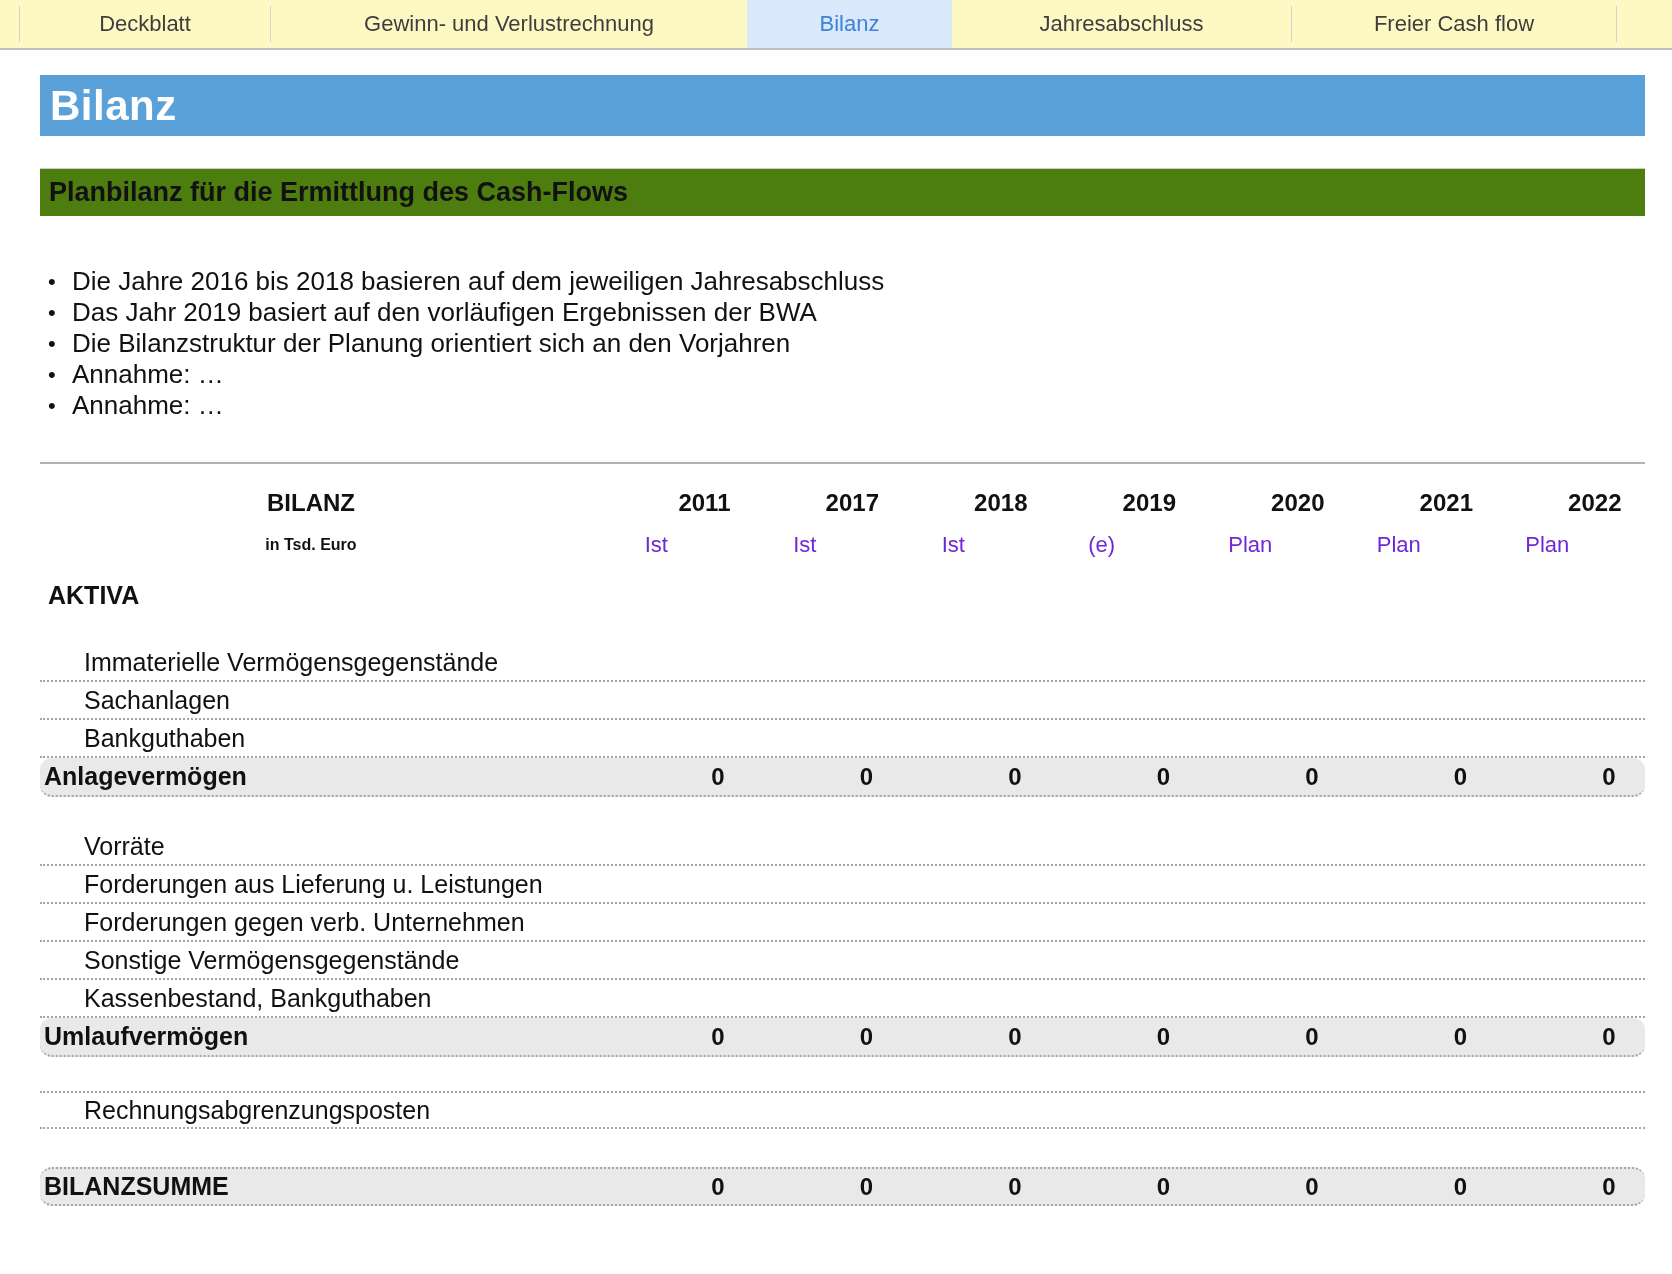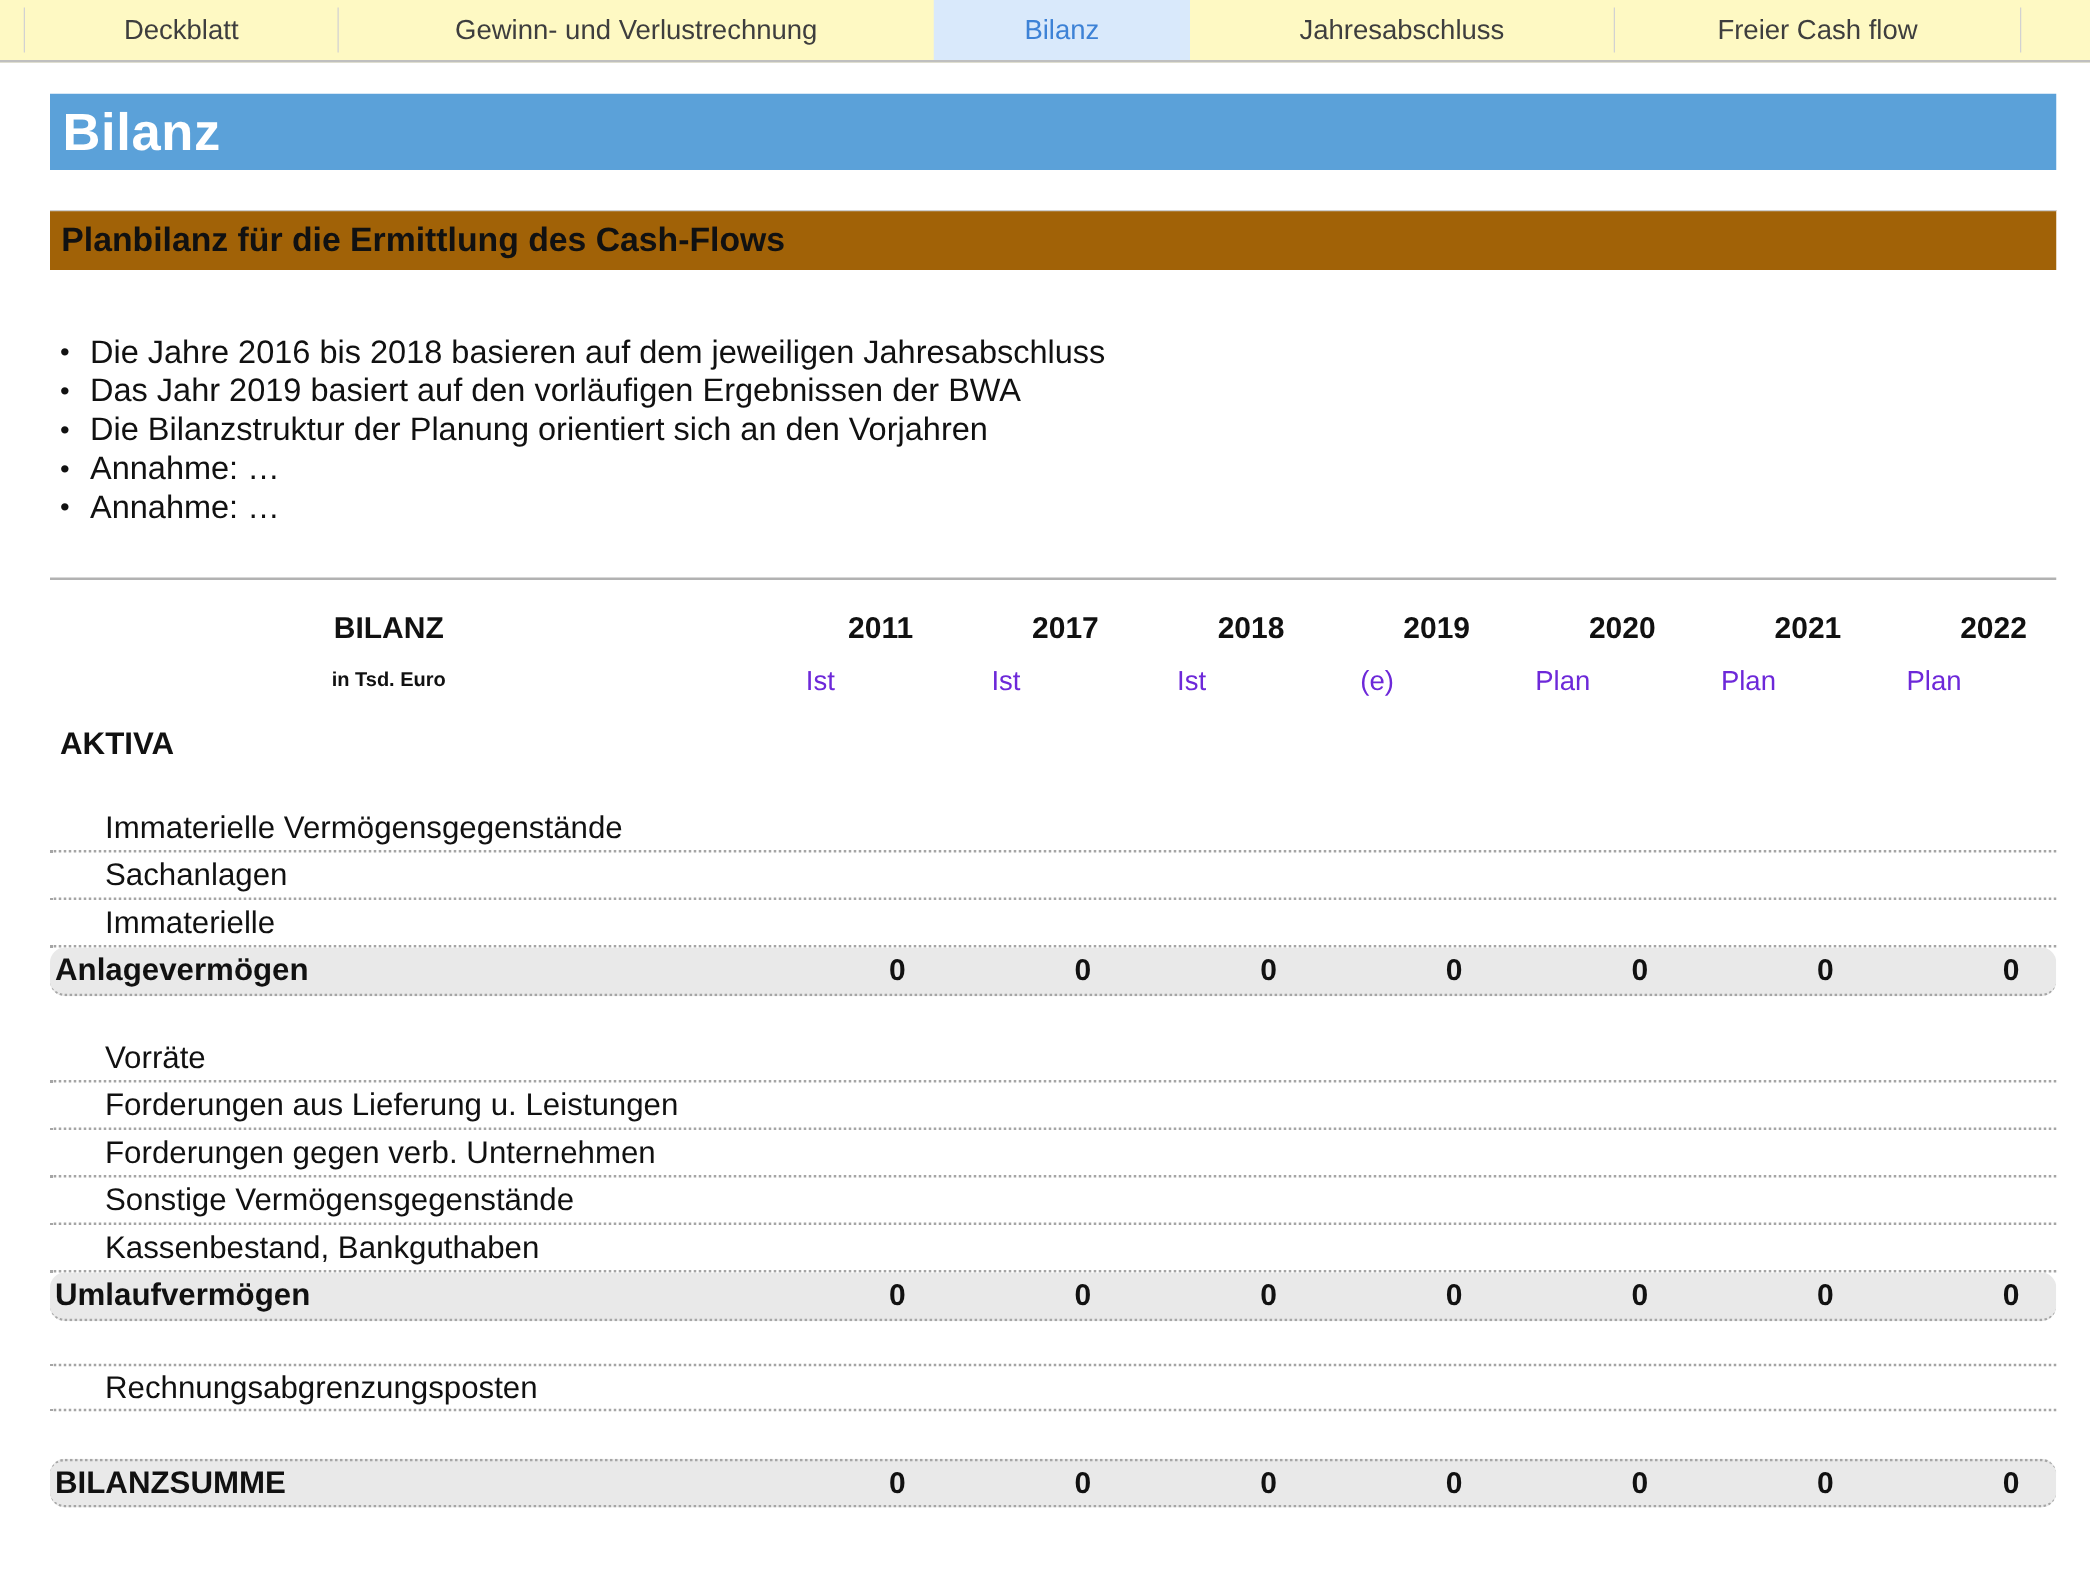--- a/index.html
+++ b/index.html
@@ -21,21 +21,21 @@
   .tab-sep { width:1px; align-self:center; height:36px; background:#d2d2d2; }
   .tab-rest { flex:1; }
 
   
   .content { margin:0 27px 0 40px; }
 
   .title-bar { margin-top:25px; height:61px; background:#5ba1d9;
     display:flex; align-items:center; padding-left:10px; }
   .title-bar .t { color:#ffffff; font-size:42px; font-weight:bold; letter-spacing:0.5px; }
 
-  .section-band { margin-top:32px; height:48px; background:#a16207;
+  .section-band { margin-top:32px; height:48px; background:#4d7c0f;
     border-top:1px solid #cdcdcd; display:flex; align-items:center; padding-left:9px; }
   .section-band .t { font-size:27px; font-weight:bold; }
 
   .notes { margin-top:50px; list-style:none; }
   .notes li { font-size:26px; line-height:31px; padding-left:32px; position:relative; }
   .notes li .blt { position:absolute; left:8px; top:0; font-size:22px; }
 
   .rule { margin-top:41px; border-top:2px solid #b2b2b2; }
 
   
@@ -140,21 +140,21 @@
 
     <div class="gap30"></div>
 
     <div class="grid-row row-item">
       <div class="lbl">Immaterielle Vermögensgegenstände</div>
     </div>
     <div class="grid-row row-item">
       <div class="lbl">Sachanlagen</div>
     </div>
     <div class="grid-row row-item">
-      <div class="lbl">Immaterielle</div>
+      <div class="lbl">Bankguthaben</div>
     </div>
 
     <div class="grid-row row-total">
       <div class="lbl">Anlagevermögen</div>
       <div class="val">0</div>
       <div class="val">0</div>
       <div class="val">0</div>
       <div class="val">0</div>
       <div class="val">0</div>
       <div class="val">0</div>

